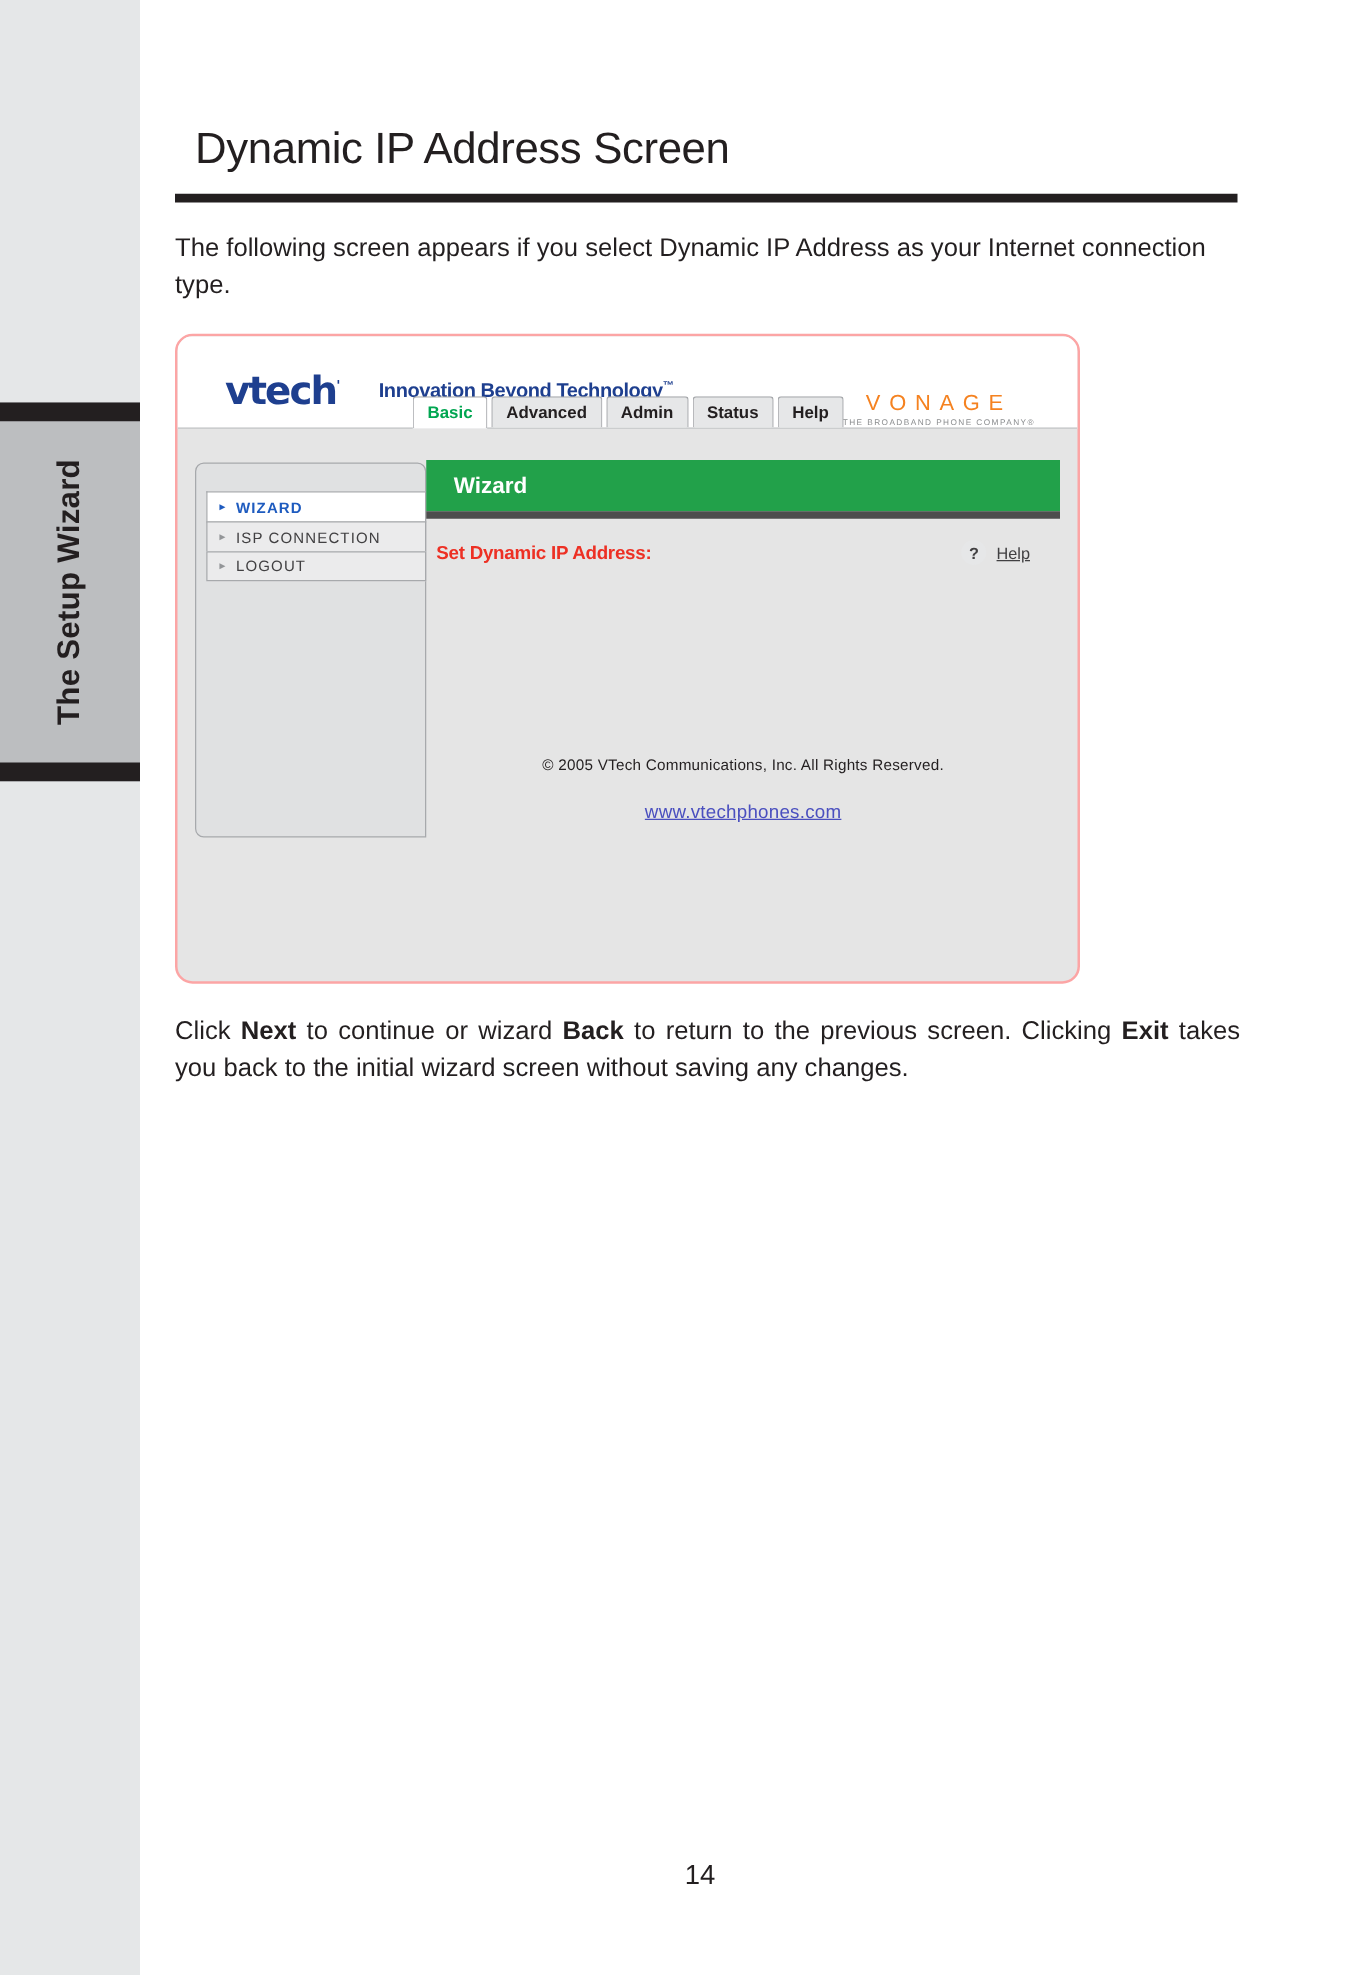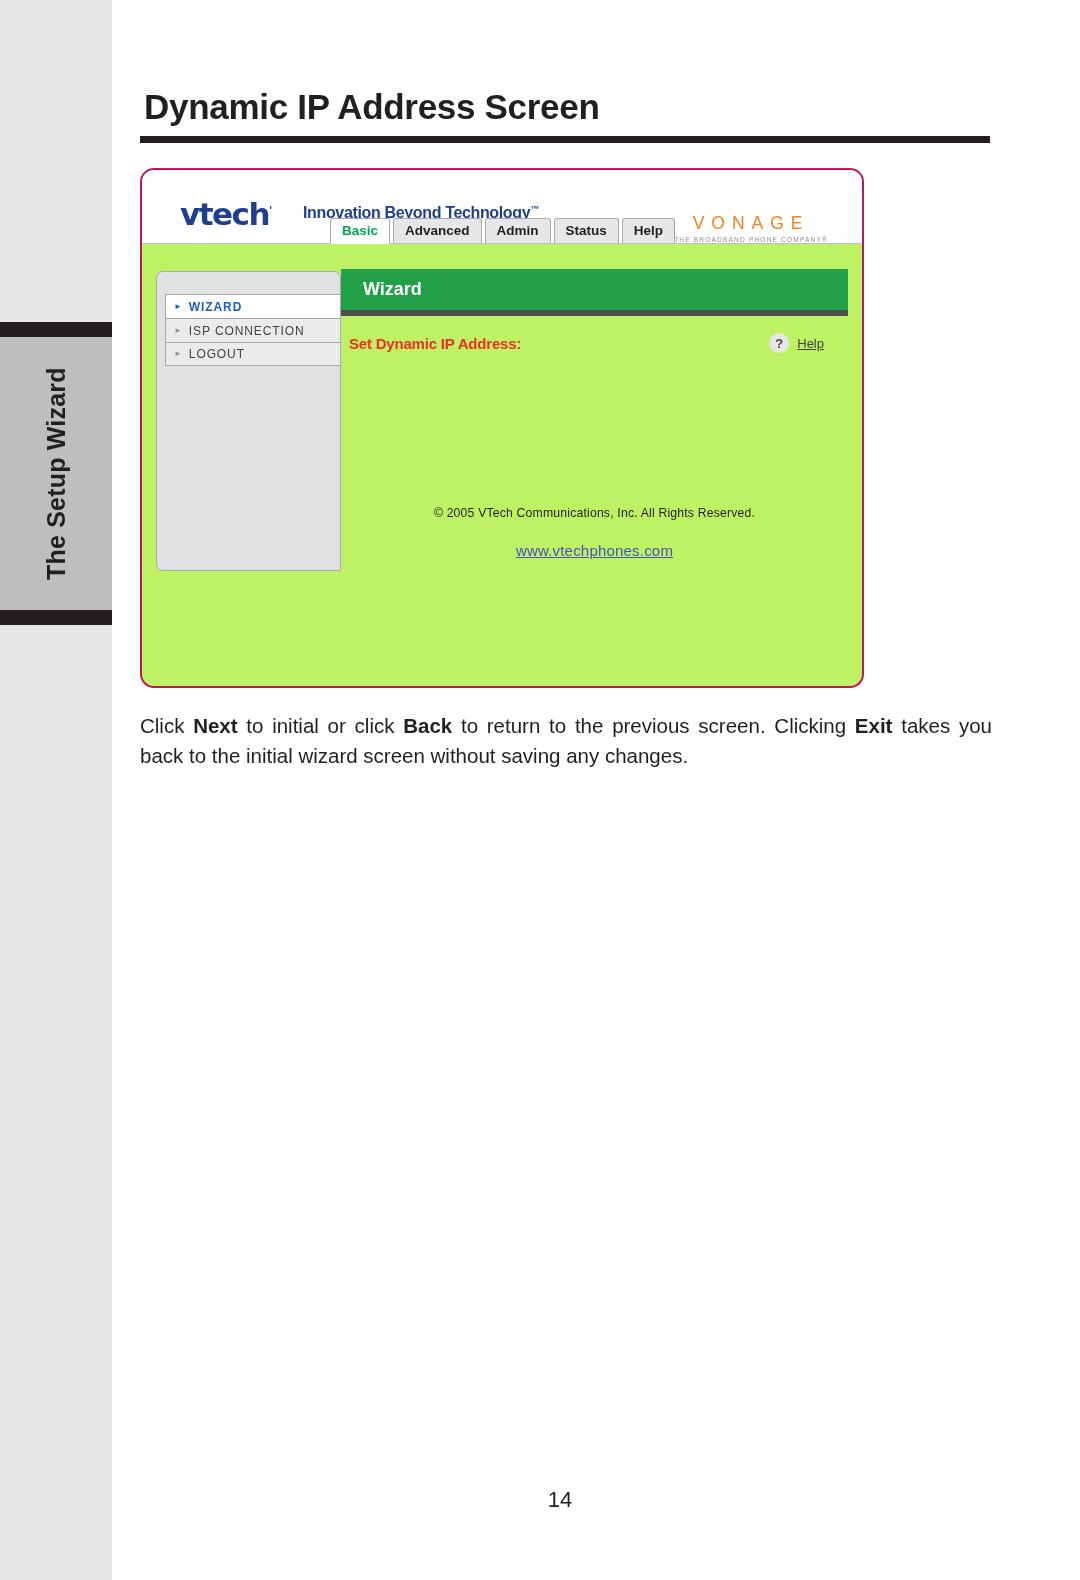--- a/index.html
+++ b/index.html
@@ -61,24 +61,24 @@
 
   
   .content {
     position: absolute;
     left: 140px;
     top: 0;
     width: 852px;
   }
 
   .page-title {
-    margin: 4px;
+    margin: 16px;
     padding-top: 83px;
     font-size: 35px;
-    font-weight: bold;
+    font-weight: normal;
     color: #231f20;
     letter-spacing: -0.3px;
   }
   .title-rule {
     margin-top: 9px;
     height: 7px;
     background: #231f20;
     width: 850px;
   }
 
@@ -88,23 +88,23 @@
     line-height: 29px;
     color: #231f20;
     width: 852px;
   }
 
   
   .screenshot {
     margin-top: 25px;
     width: 724px;
     height: 520px;
-    border: 2px solid #be185d;
+    border: 2px solid #fca5a5;
     border-radius: 14px;
-    background: #bef264;
+    background: #e5e5e5;
     position: relative;
     box-sizing: border-box;
     overflow: hidden;
   }
 
   .sshot-header {
     position: relative;
     height: 73px;
     border-bottom: 1px solid #bcbec0;
     background: #ffffff;
@@ -419,20 +419,21 @@
   <div class="bar top"></div>
   <div class="side-tab-label">The Setup Wizard</div>
   <div class="bar bottom"></div>
 </div>
 
 <div class="content">
 
   <h1 class="page-title">Dynamic IP Address Screen</h1>
   <div class="title-rule"></div>
 
+  <div class="intro-text">The following screen appears if you select Dynamic IP Address as your Internet connection type.</div>
 
   <div class="screenshot">
 
     <div class="sshot-header">
       <div class="vtech-logo"><span>vtech</span><span class="tm">'</span></div>
       <div class="vtech-tagline"><span>Innovation Beyond Technology</span><span class="tm">™</span></div>
 
       <div class="vonage-logo">
         <div class="vonage-word">VONAGE</div>
         <div class="vonage-sub">THE BROADBAND PHONE COMPANY®</div>
@@ -484,17 +485,17 @@
       </div>
 
       <div class="sshot-footer">
         <div class="copyright">© 2005 VTech Communications, Inc. All Rights Reserved.</div>
         <div class="footer-link">www.vtechphones.com</div>
       </div>
 
     </div>
   </div>
 
-  <div class="outro-text"><span>Click </span><b>Next</b><span> to initial or click </span><b>Back</b><span> to return to the previous screen. Clicking </span><b>Exit</b><span> takes you back to the initial wizard screen without saving any changes.</span></div>
+  <div class="outro-text"><span>Click </span><b>Next</b><span> to continue or wizard </span><b>Back</b><span> to return to the previous screen. Clicking </span><b>Exit</b><span> takes you back to the initial wizard screen without saving any changes.</span></div>
 
 </div>
 
 <div class="page-number"><span class="pn-inner">14</span></div>
 
 </body></html>

